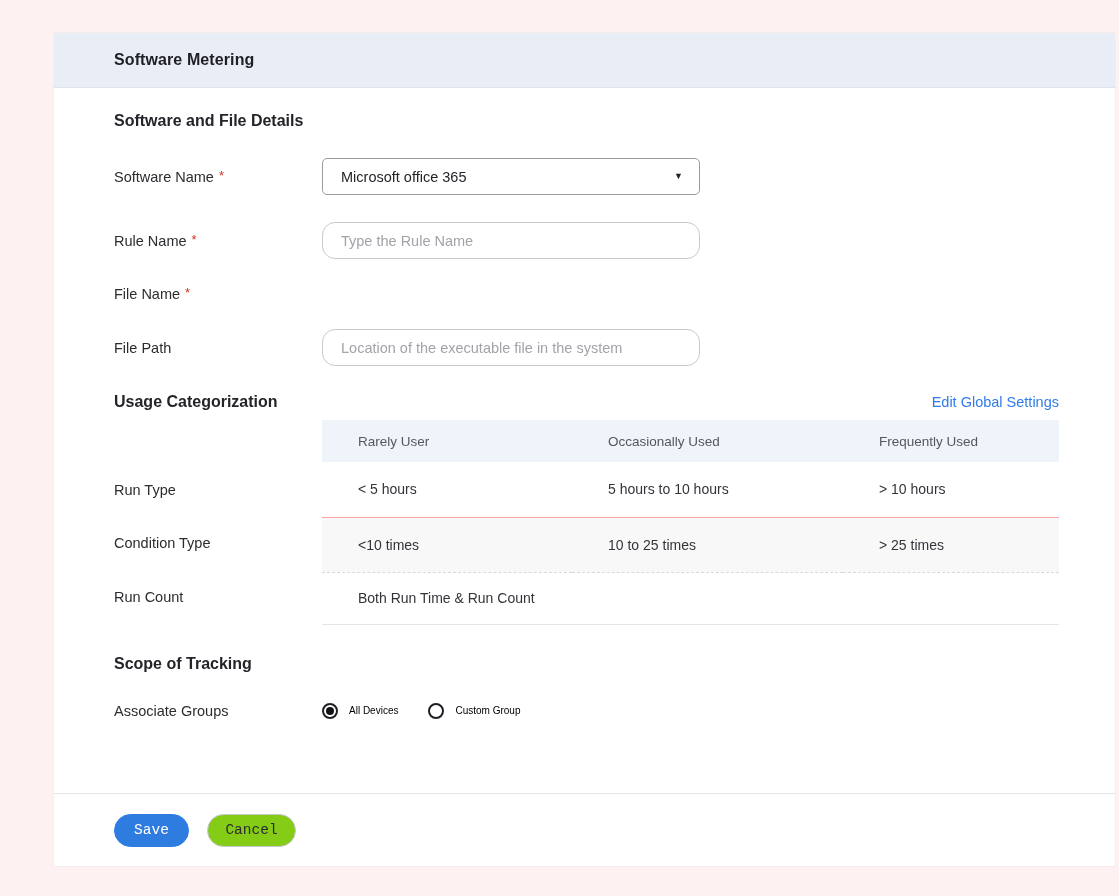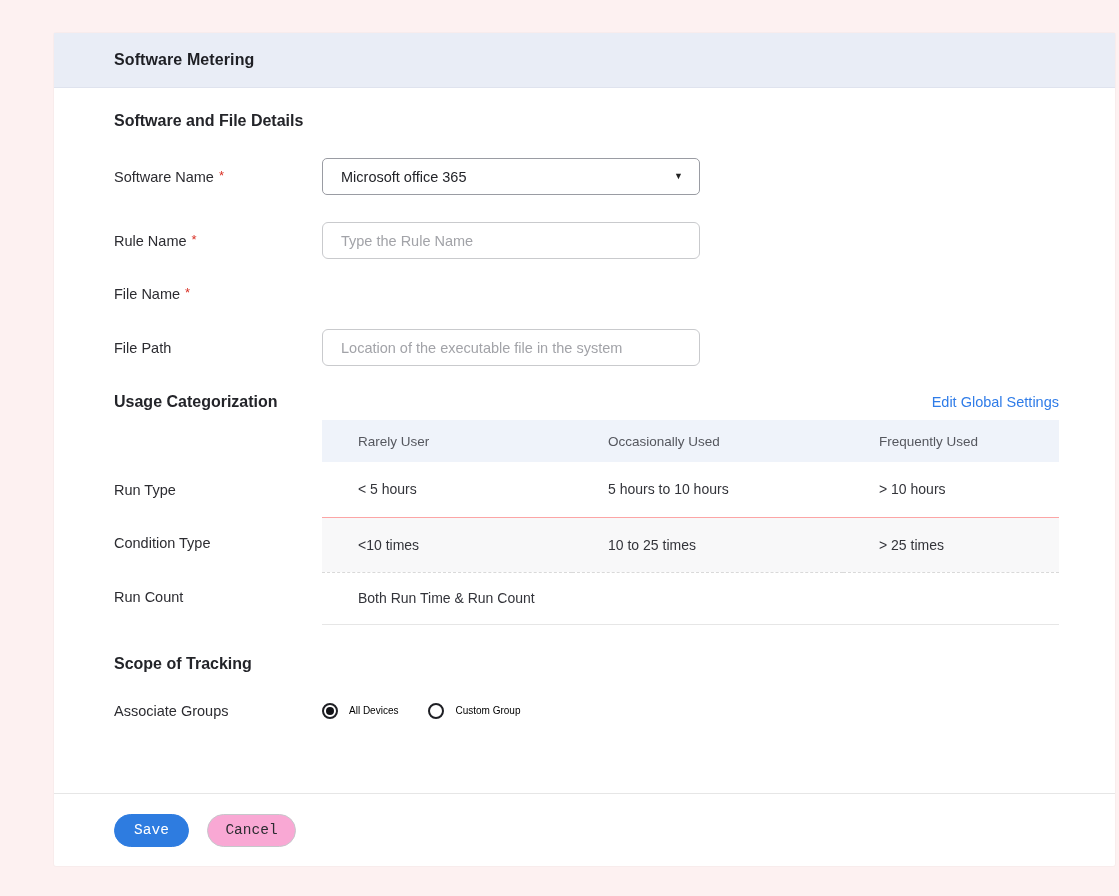--- a/index.html
+++ b/index.html
@@ -83,21 +83,21 @@
   }
   .caret {
     font-size: 9px;
     color: #222;
     line-height: 1;
   }
   .text-input {
     width: 378px;
     height: 37px;
     border: 1px solid #c9cacd;
-    border-radius: 6px;
+    border-radius: 13px;
     background: #fff;
     padding: 0 18px;
     font-size: 14.5px;
     color: #232429;
     font-family: "Liberation Sans", "DejaVu Sans", sans-serif;
     outline: none;
   }
   .text-input::placeholder { color: #a2a3a8; opacity: 1; }
   
   .usage-head {
@@ -199,21 +199,21 @@
     justify-content: center;
   }
   .btn-save {
     width: 75px;
     background: #2e7ce0;
     border: 1px solid #2e7ce0;
     color: #ffffff;
   }
   .btn-cancel {
     width: 89px;
-    background: #f9a8d4;
+    background: #84cc16;
     border: 1px solid #c6c7cb;
     color: #2c2c31;
   }
 </style>
 </head>
 <body>
 
 <div class="card">
 
   <div class="card-header">

